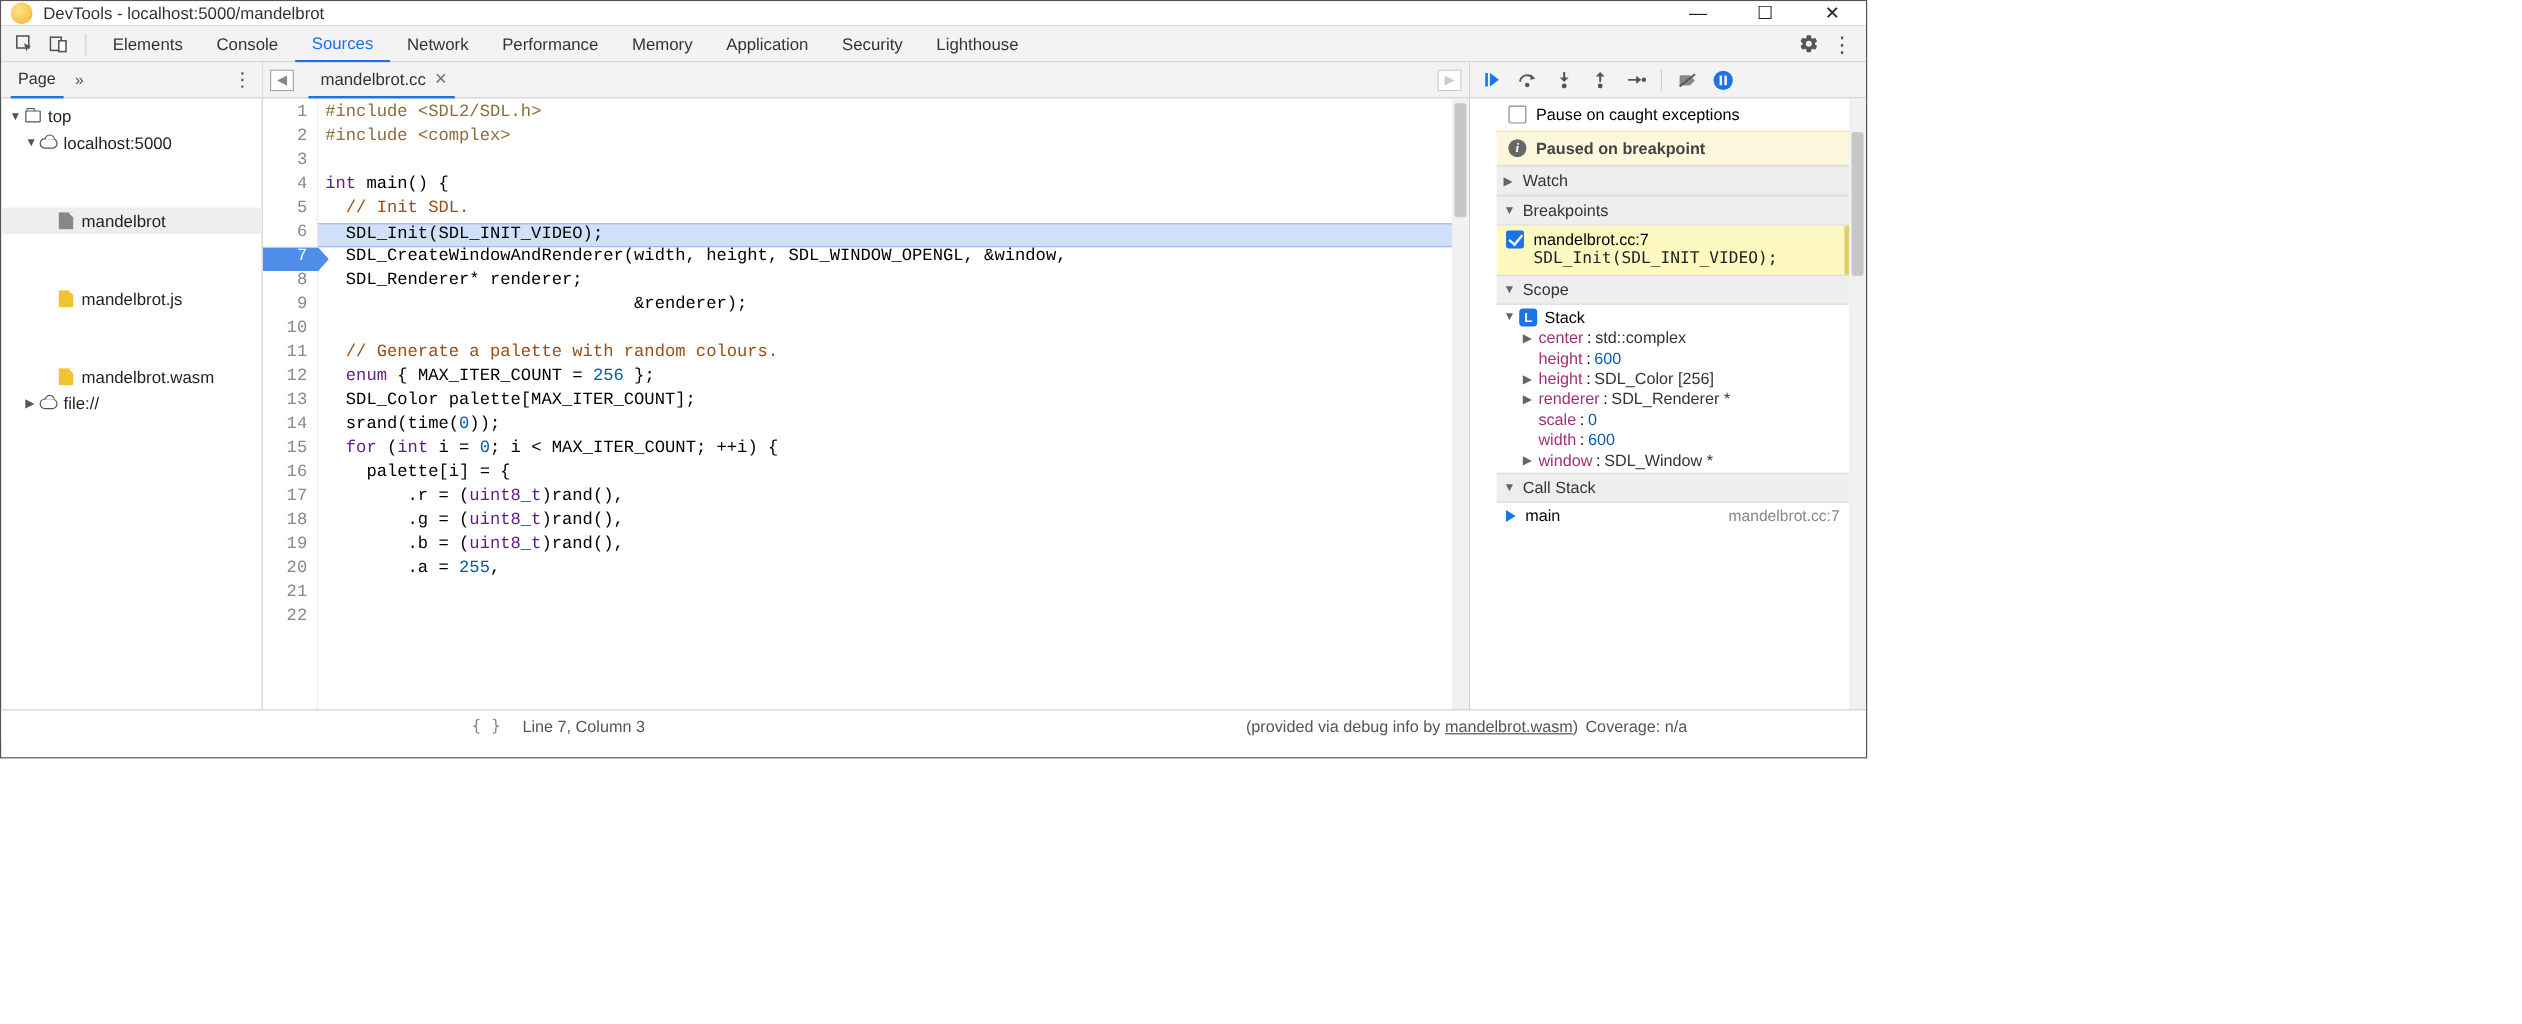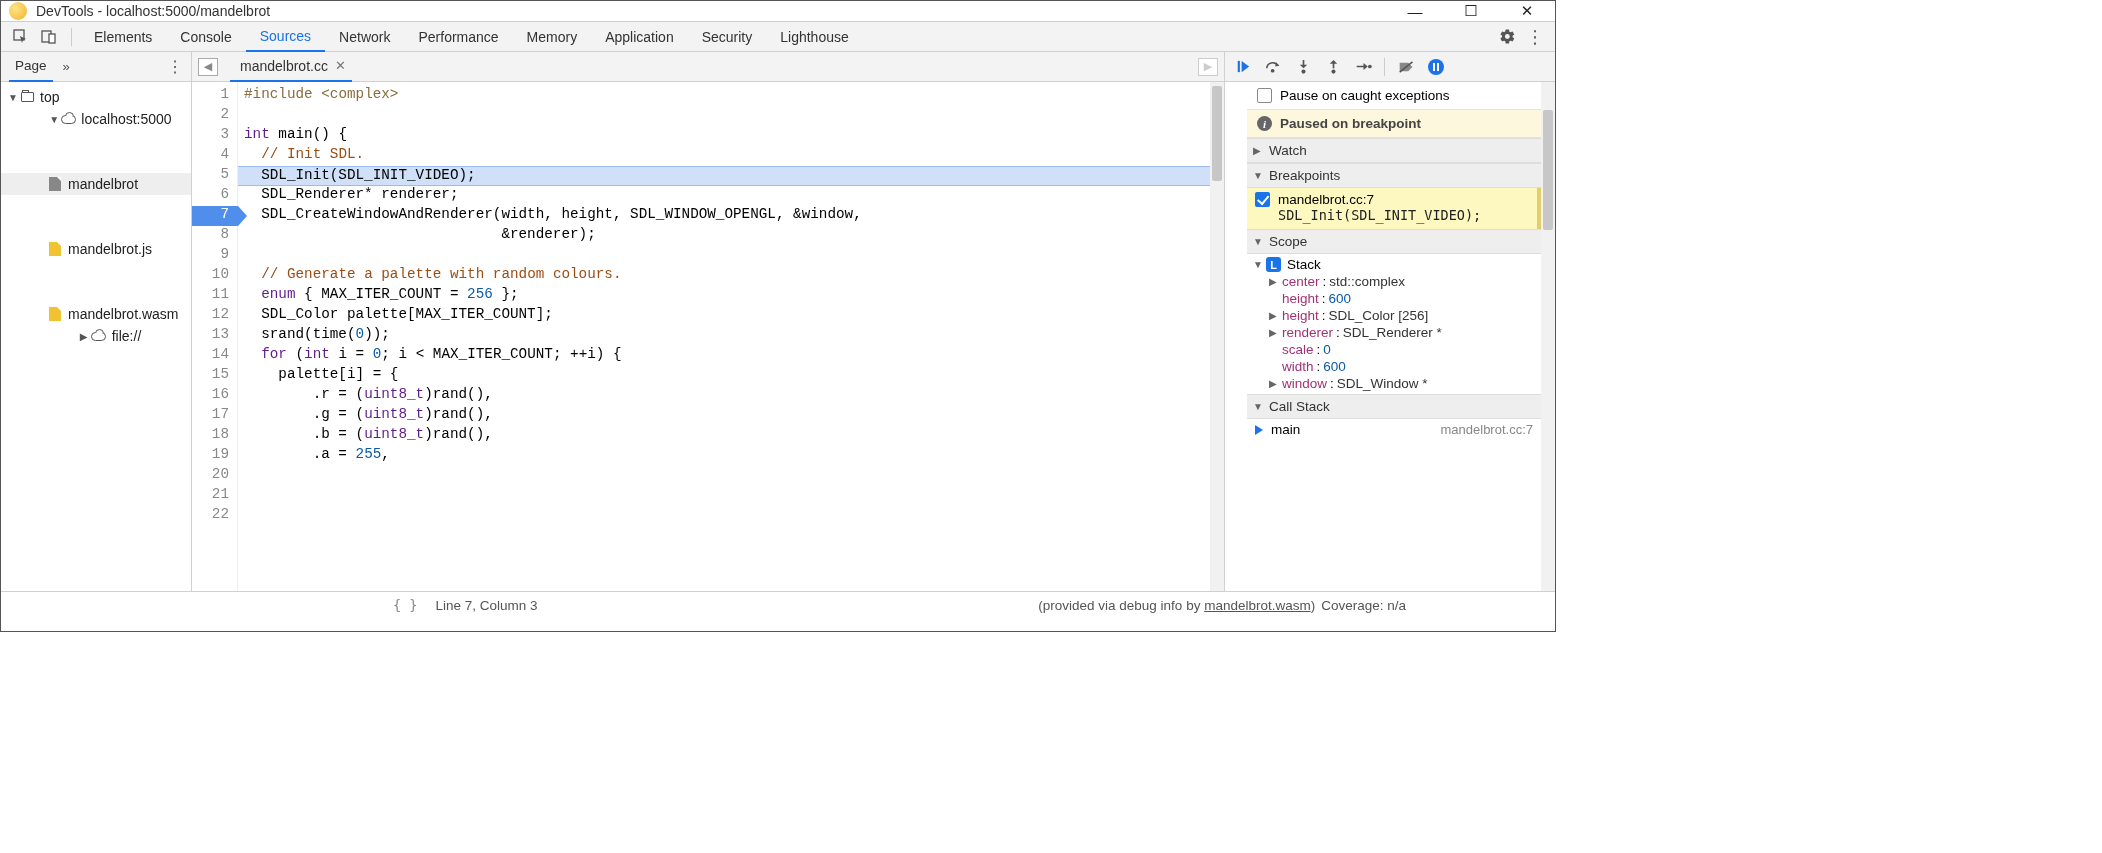--- a/index.html
+++ b/index.html
@@ -53,21 +53,21 @@
 }
 .tabs-row .tab.active {
   color: #1a73e8;
   border-bottom: 2px solid #1a73e8;
 }
 .tabs-row .spacer { flex: 1; }
 
 .workspace { display: flex; height: calc(100% - 64px - 27px); }
 
 
-.left-panel { width: 191px; border-right: 1px solid #d0d0d0; display: flex; flex-direction: column; }
+.left-panel { width: 218px; border-right: 1px solid #d0d0d0; display: flex; flex-direction: column; }
 .left-header {
   height: 30px; display: flex; align-items: center; padding: 0 8px;
   border-bottom: 1px solid #d0d0d0; background: #f3f3f3;
 }
 .left-header .lh-tab {
   font-size: 13.5px; color: #333; padding: 0 6px; height: 30px; display: flex; align-items: center;
   border-bottom: 2px solid #1a73e8;
 }
 .left-header .chevrons { margin-left: 10px; color: #555; }
 .left-header .dots { margin-left: auto; color: #555; cursor: pointer; font-size: 16px;}
@@ -79,21 +79,21 @@
 .tri.closed::before { content: "▶"; }
 .tree-icon { width: 16px; height: 14px; margin-right: 5px; display: inline-flex; align-items: center; justify-content: center; }
 .folder-top { width: 13px; height: 10px; border: 1.3px solid #555; border-radius: 1px; position: relative;}
 .folder-top::before { content:""; position:absolute; top:-3px; left:0; width:5px; height:2px; border:1.3px solid #555; border-bottom:none; border-radius:1px 1px 0 0;}
 .cloud { width: 15px; height: 9px; border: 1.3px solid #555; border-radius: 6px; position: relative; background:#fff;}
 .cloud::before { content:""; position:absolute; width:7px; height:7px; border:1.3px solid #555; border-radius:50%; top:-4px; left:3px; background:#fff; clip-path: inset(0 0 50% 0);}
 .file-ic { width: 12px; height: 14px; background: #878787; position: relative; }
 .file-ic.yel { background: #f1c232; }
 .file-ic::after { content:""; position:absolute; top:0; right:0; border-top: 4px solid #fff; border-left: 4px solid transparent; }
 .ind1 { padding-left: 7px; }
-.ind2 { padding-left: 33px; justify-content: center; }
+.ind2 { padding-left: 20px; }
 .ind3 { padding-left: 46px; margin-top: 43px; }
 
 
 .editor-panel { flex: 1; display: flex; flex-direction: column; border-right: 1px solid #d0d0d0; }
 .editor-header {
   height: 30px; display: flex; align-items: center; padding: 0 6px;
   border-bottom: 1px solid #d0d0d0; background: #f3f3f3;
 }
 .nav-btn {
   width: 20px; height: 18px; border: 1px solid #aaa; display: flex; align-items: center; justify-content: center;
@@ -320,27 +320,28 @@
           <div class="ln">15</div>
           <div class="ln">16</div>
           <div class="ln">17</div>
           <div class="ln">18</div>
           <div class="ln">19</div>
           <div class="ln">20</div>
           <div class="ln">21</div>
           <div class="ln">22</div>
         </div>
       <div class="code-lines" id="code-lines">
+          <div class="cl"><span class="tok-pre">#include</span> <span class="tok-str">&lt;SDL2/SDL.h&gt;</span></div>
           <div class="cl"><span class="tok-pre">#include</span> <span class="tok-str">&lt;complex&gt;</span></div>
           <div class="cl"></div>
           <div class="cl"><span class="tok-kw">int</span> main() {</div>
           <div class="cl">  <span class="tok-cm">// Init SDL.</span></div>
           <div class="cl highlight">  SDL_Init(SDL_INIT_VIDEO);</div>
+          <div class="cl">  SDL_CreateWindowAndRenderer(width, height, SDL_WINDOW_OPENGL, &amp;window,</div>
           <div class="cl">  SDL_Renderer* renderer;</div>
-          <div class="cl">  SDL_CreateWindowAndRenderer(width, height, SDL_WINDOW_OPENGL, &amp;window,</div>
           <div class="cl">                              &amp;renderer);</div>
           <div class="cl"></div>
           <div class="cl">  <span class="tok-cm">// Generate a palette with random colours.</span></div>
           <div class="cl">  <span class="tok-kw">enum</span> { MAX_ITER_COUNT = <span class="tok-num">256</span> };</div>
           <div class="cl">  SDL_Color palette[MAX_ITER_COUNT];</div>
           <div class="cl">  srand(time(<span class="tok-num">0</span>));</div>
           <div class="cl">  <span class="tok-kw">for</span> (<span class="tok-kw">int</span> i = <span class="tok-num">0</span>; i &lt; MAX_ITER_COUNT; ++i) {</div>
           <div class="cl">    palette[i] = {</div>
           <div class="cl">        .r = (<span class="tok-type">uint8_t</span>)rand(),</div>
           <div class="cl">        .g = (<span class="tok-type">uint8_t</span>)rand(),</div>

